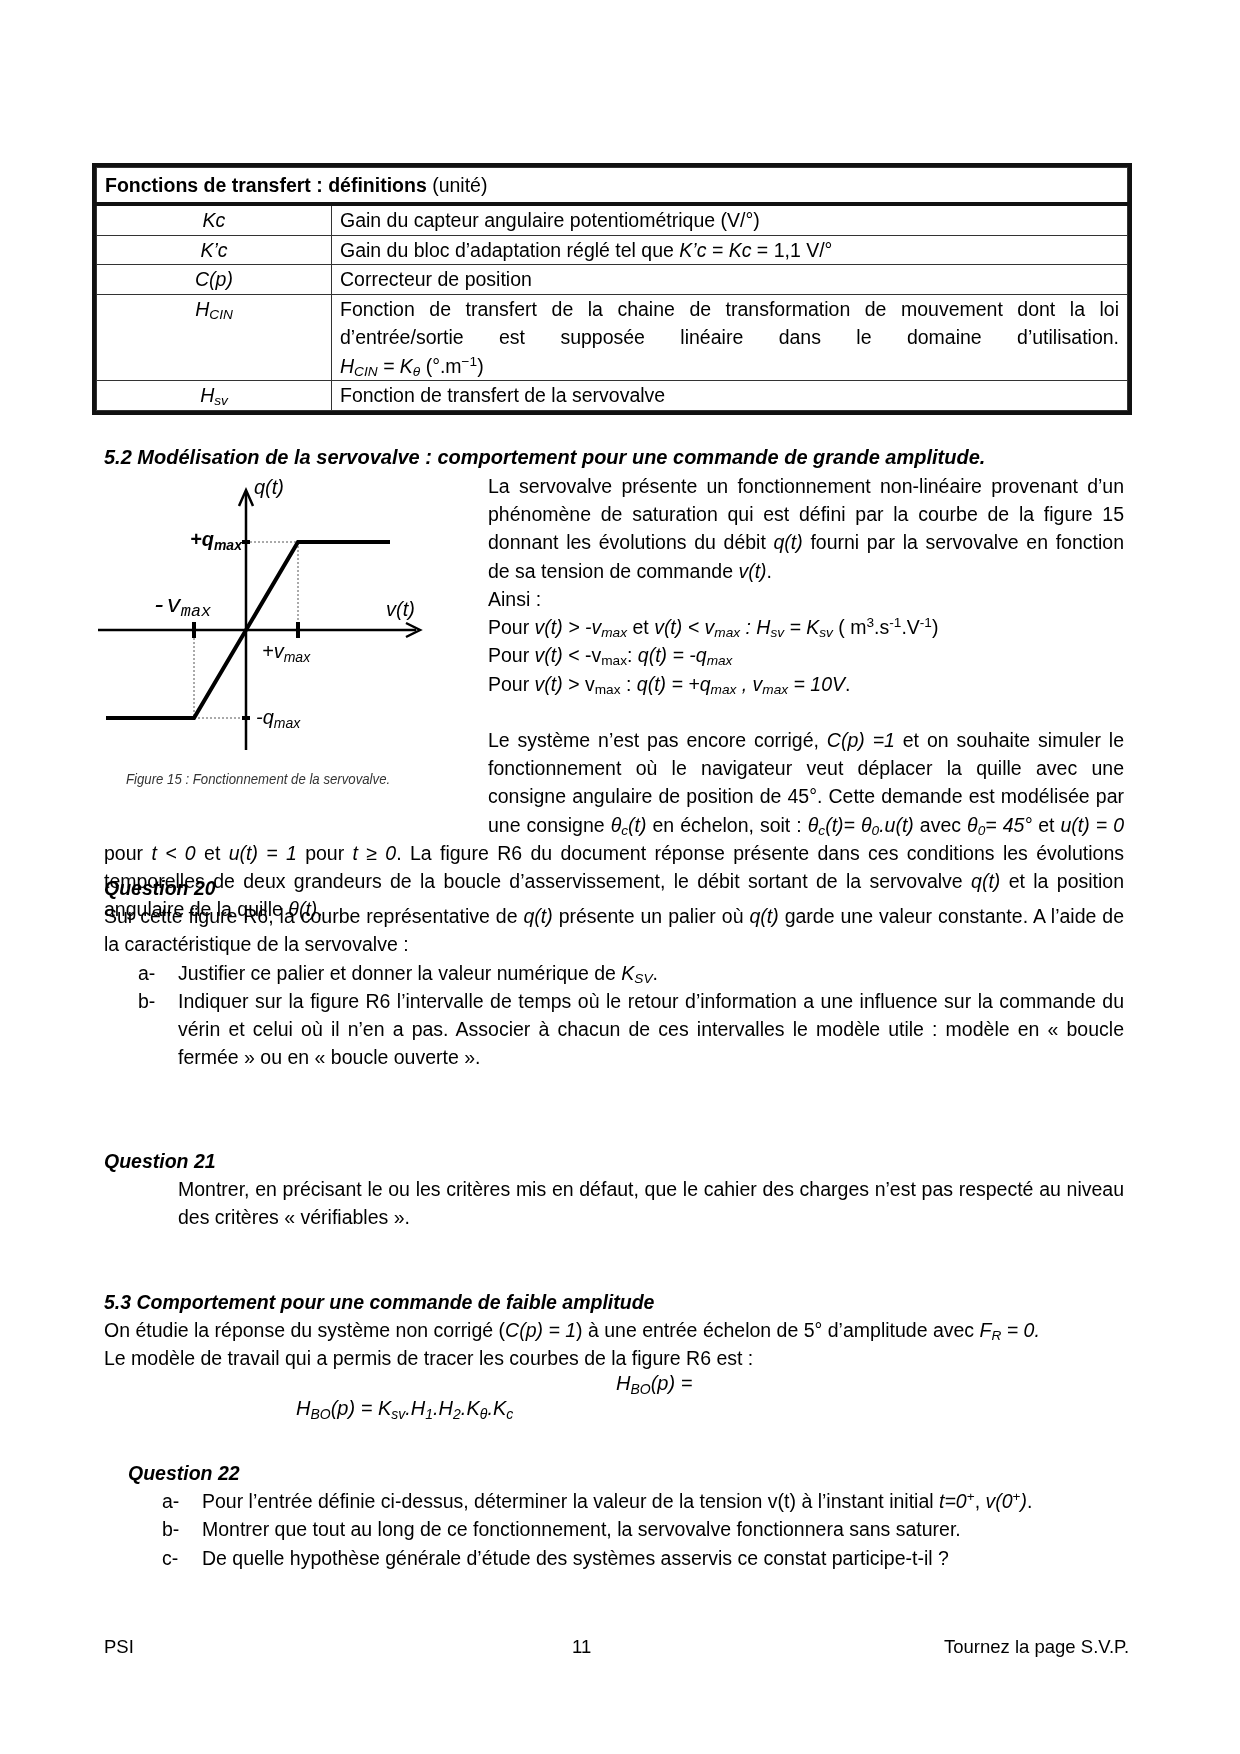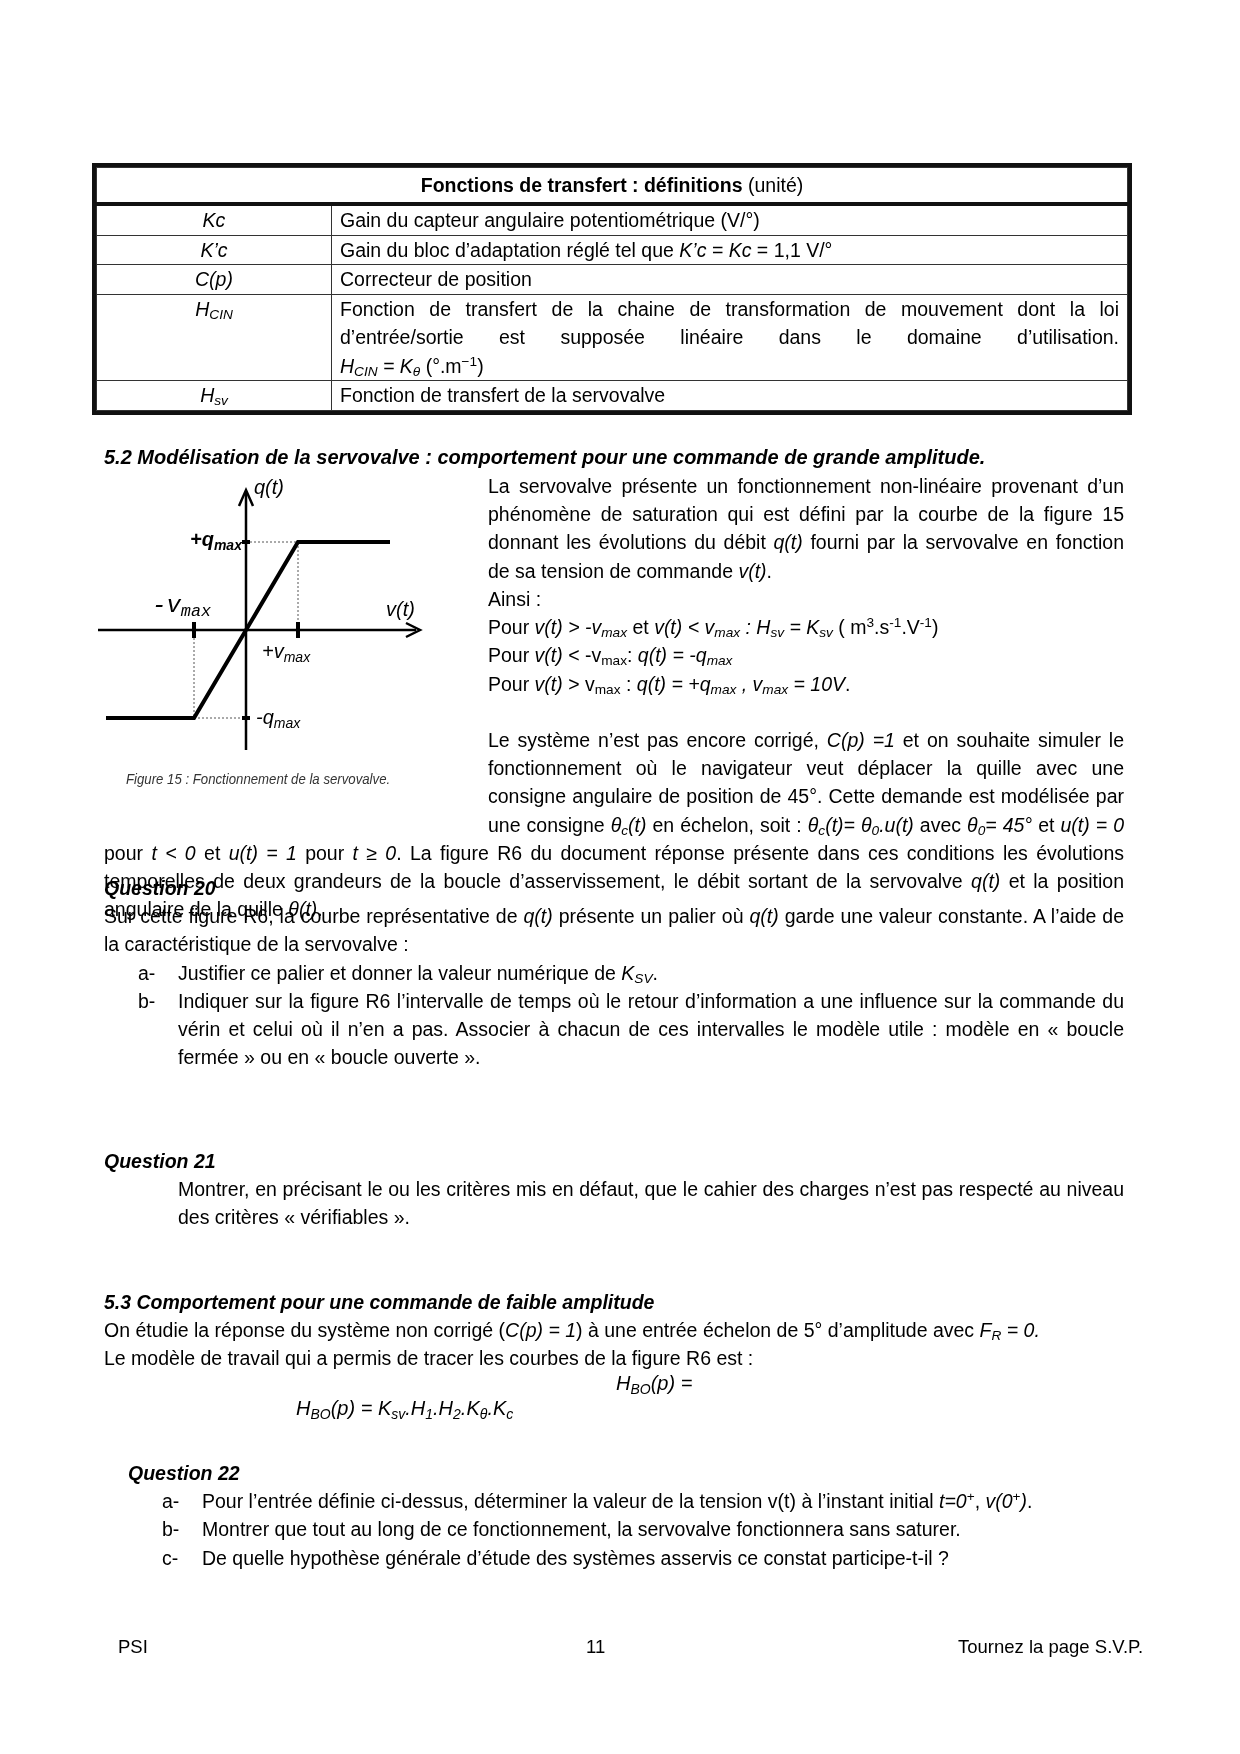--- a/index.html
+++ b/index.html
@@ -8,31 +8,31 @@
   .abs { position:absolute; }
   i, .it { font-style:italic; }
   sub { font-size:70%; vertical-align:-0.25em; line-height:0; }
   sup { font-size:70%; vertical-align:0.55em; line-height:0; }
   b { font-weight:bold; }
 
   
   #deftable { left:92px; top:163px; width:1032px; border:4px solid #111; border-collapse:collapse; }
   #deftable table { width:100%; border-collapse:collapse; }
   #deftable td { border:1.5px solid #333; padding:0 8px; line-height:28.5px; vertical-align:top; font-size:19.5px; }
-  #deftable .hdr td { text-align:center; border-bottom:4px solid #111; height:34px; line-height:34px; }
+  #deftable .hdr td { border-bottom:4px solid #111; height:34px; line-height:34px; }
   #deftable td.sym { width:218px; text-align:center; font-style:italic; }
   #deftable td.desc { text-align:justify; }
 
   .p { line-height:28.2px; text-align:justify; }
   .h { font-weight:bold;font-style:italic; }
   .caption { font-size:15px; font-style:italic; color:#333; transform:scaleX(0.88); transform-origin:left; }
   ol.lst { list-style:none; margin:0; padding:0; }
   ol.lst li { position:relative; padding-left:74px; line-height:28.2px; text-align:justify; }
   ol.lst li .lbl { position:absolute; left:34px; }
-  .footer { font-size:18.5px;margin-left:14px; }
+  .footer { font-size:18.5px; }
   .formula { font-style:italic; font-size:20px; }
   .frac { display:inline-block; vertical-align:middle; text-align:center; }
   .frac .num { display:block; border-bottom:1.5px solid #000; padding:0 6px 4px; }
   .frac .den { display:block; padding-top:4px; }
   .big { font-size:150%; font-style:normal; vertical-align:-0.12em; }
 </style>
 </head>
 <body>
 
 <div id="deftable" class="abs">

